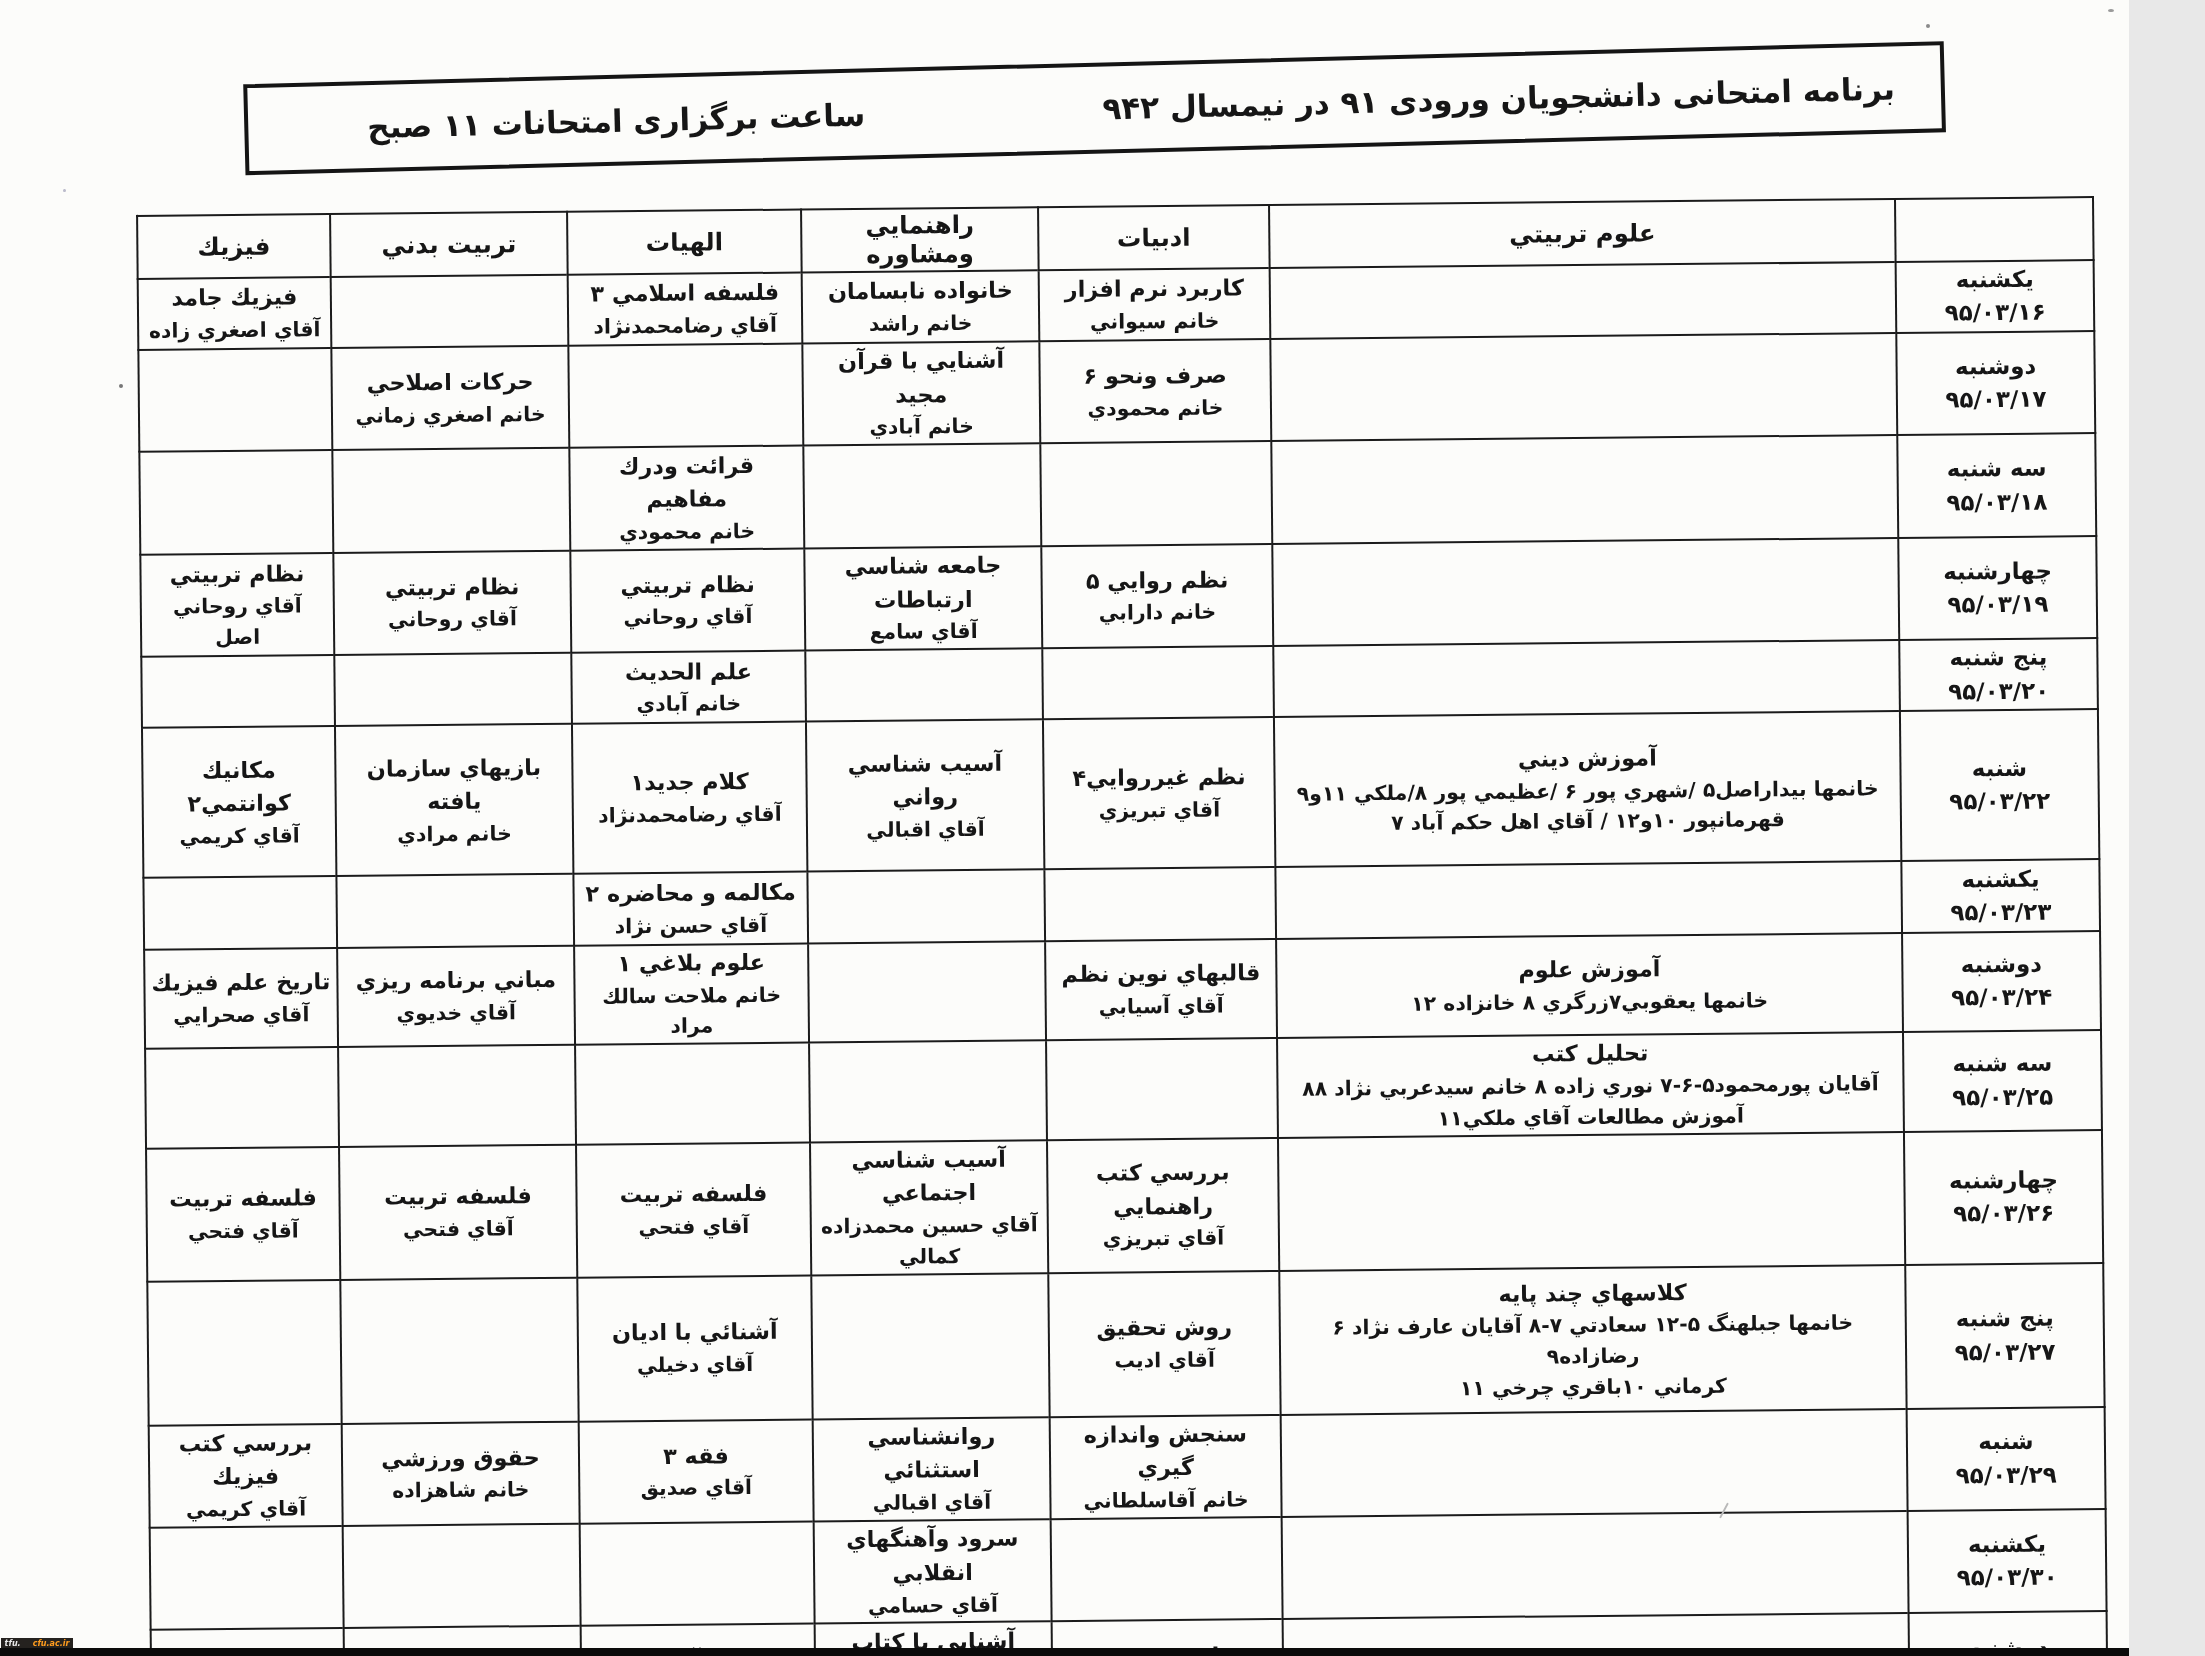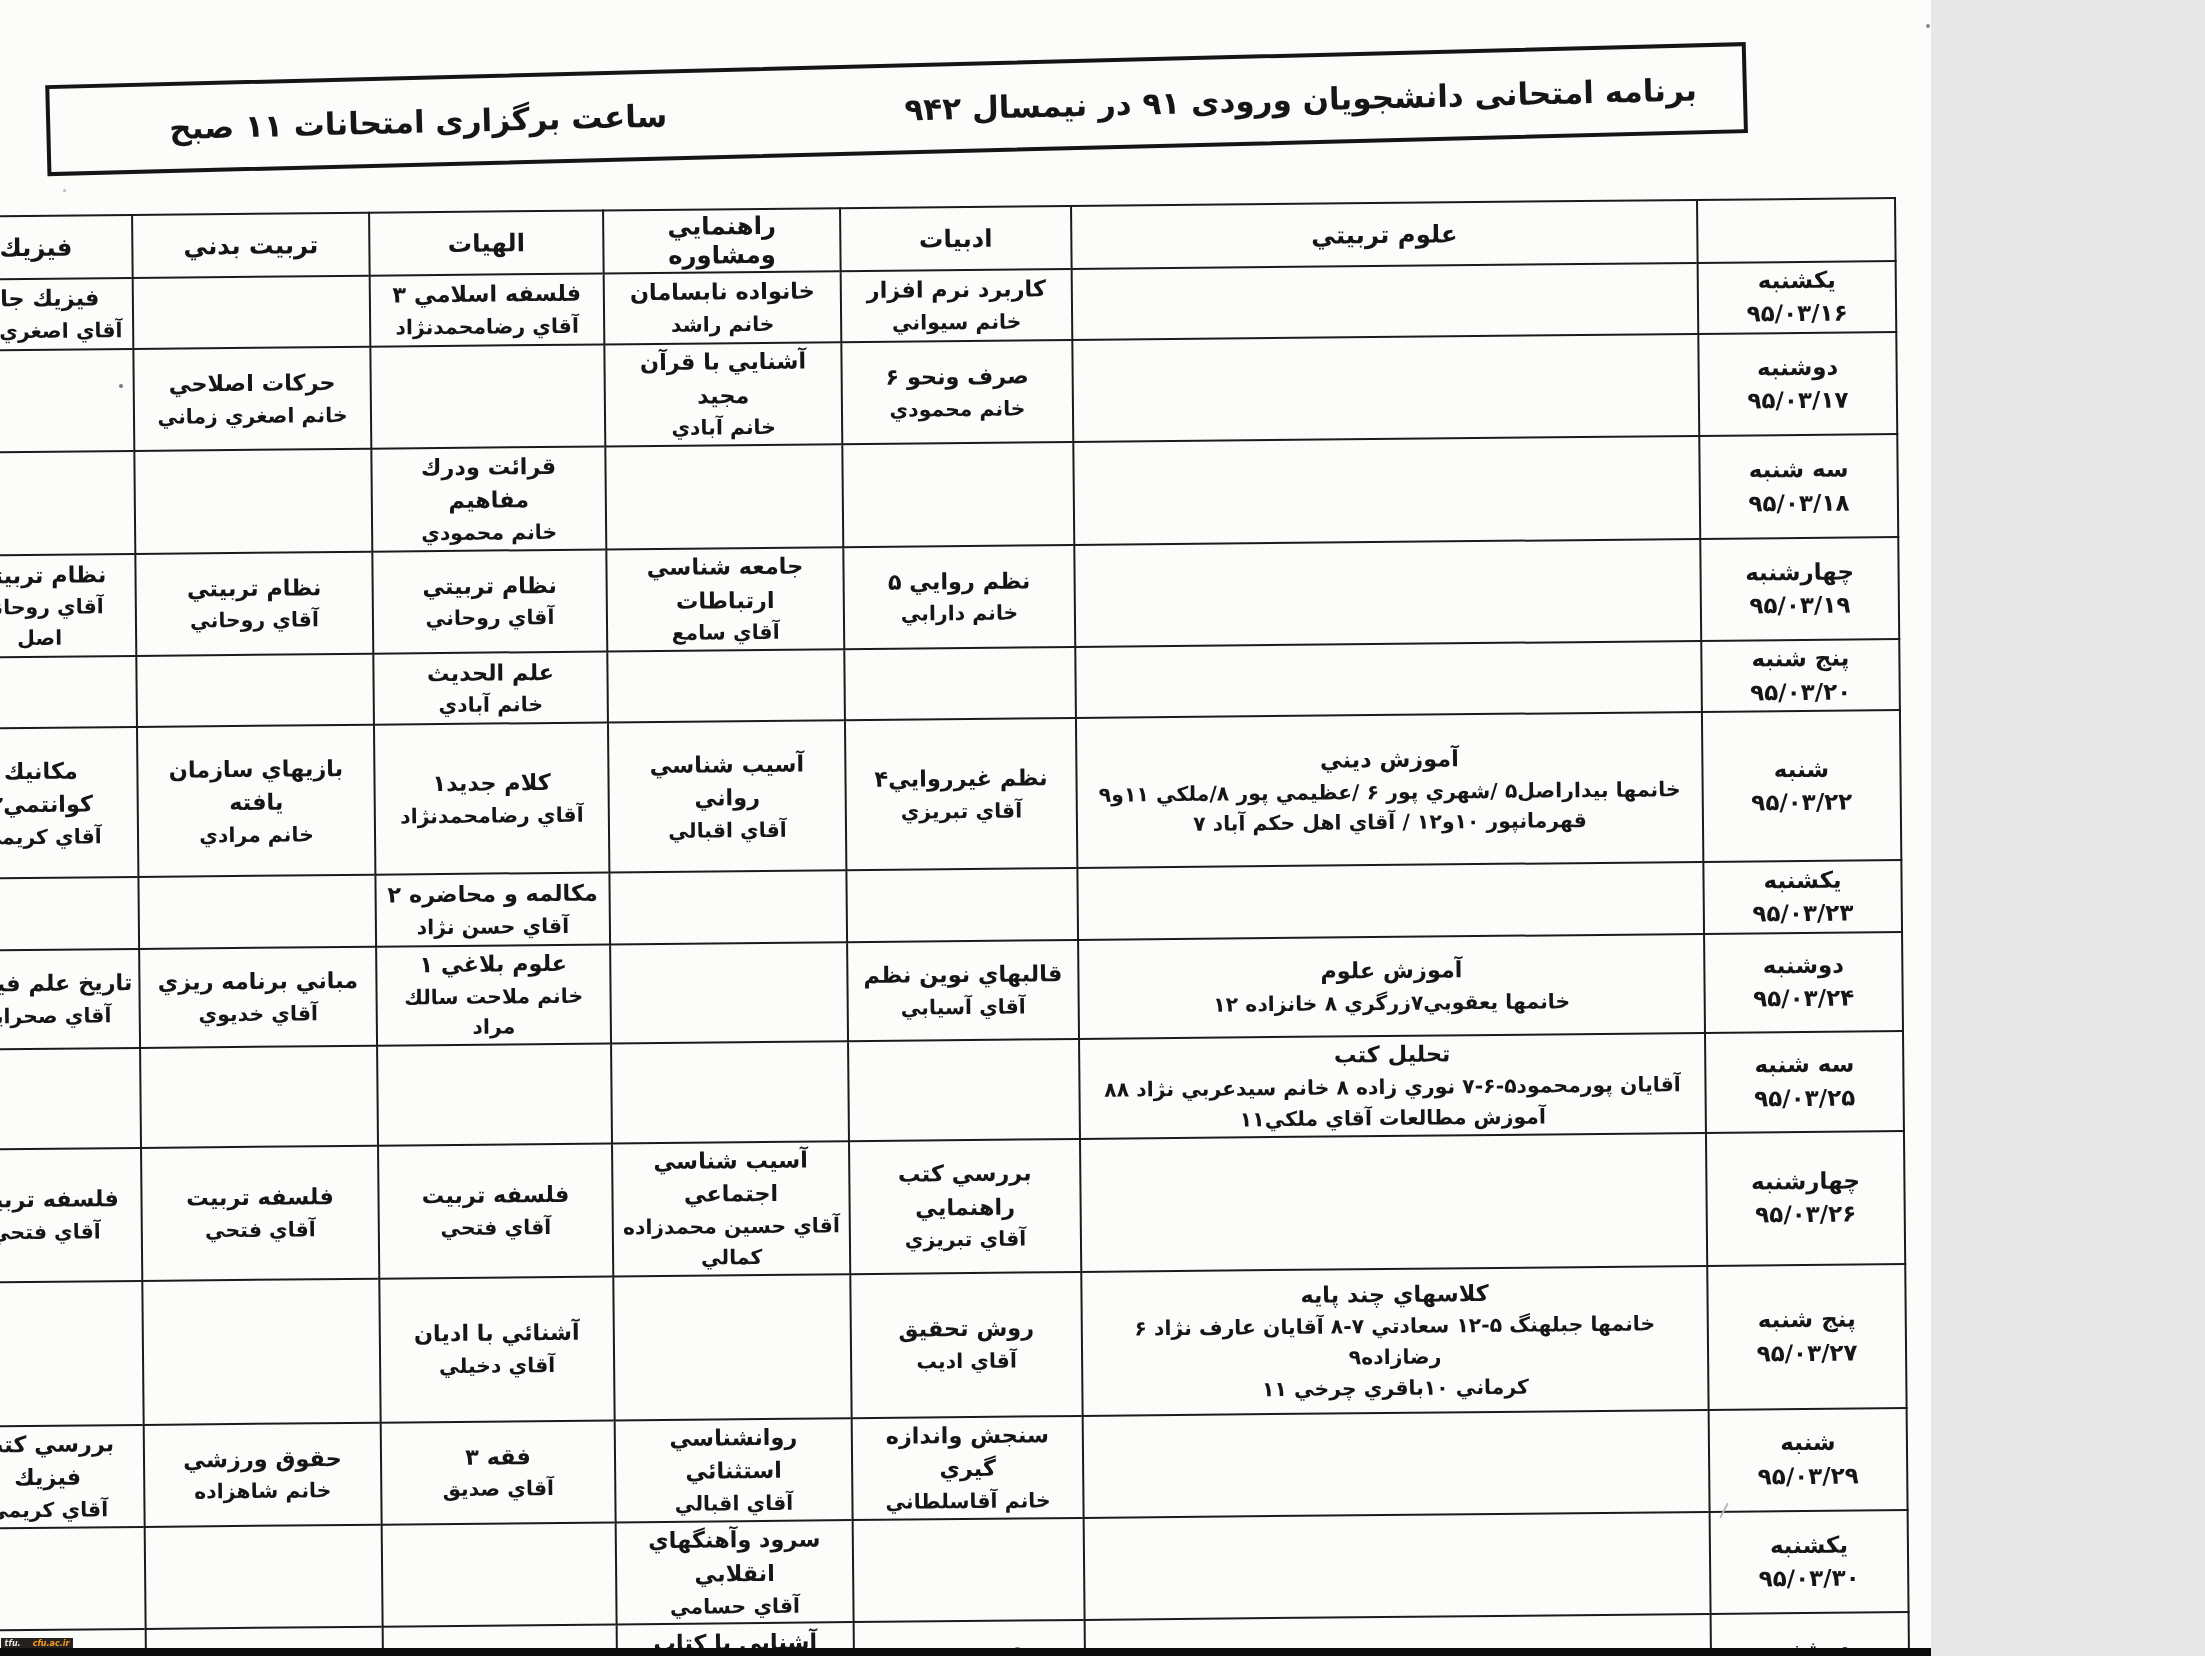--- a/index.html
+++ b/index.html
@@ -1,17 +1,17 @@
 <!DOCTYPE html>
 <html lang="fa" style="font-size:10.6px"><head>
 <meta charset="utf-8">
 <style>
   html,body{margin:0;padding:0;background:#e8e8e8;}
   .sheet{
-    position:relative;width:1931px;height:1657px;overflow:hidden;
+    position:relative;width:2129px;height:1657px;overflow:hidden;
     background:#fcfcfa;color:#161616;
     font-family:"DejaVu Sans",sans-serif;font-weight:bold;direction:rtl;
   }
   .skew{position:absolute;inset:0;transform:rotate(-0.55deg);}
   
   .titlebox{
     position:absolute;top:63px;right:177px;width:1701px;height:91px;
     border:4px solid #151515;box-sizing:border-box;
     display:flex;align-items:center;justify-content:space-between;
     padding:0 46px 0 119px;transform:rotate(-0.9deg);

